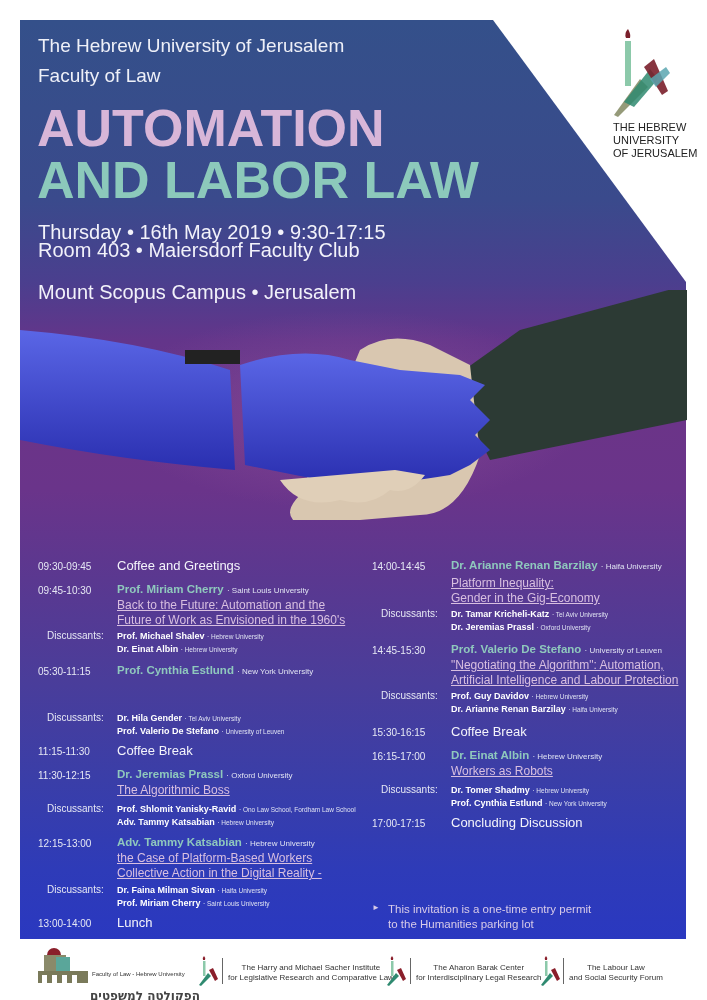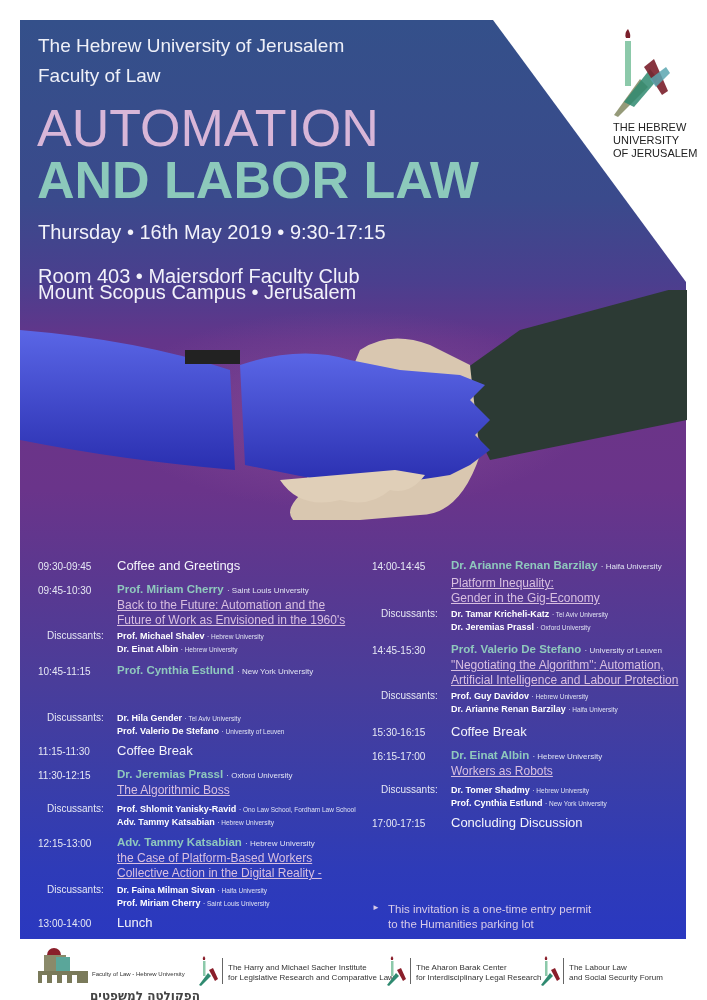--- a/index.html
+++ b/index.html
@@ -11,46 +11,46 @@
     background: linear-gradient(to bottom,
       #34508a 0px, #3a4a8c 180px, #4a3f8e 260px, #63358a 320px,
       #6b3488 400px, #6a348a 470px, #5a3890 560px, #4a3d9a 660px,
       #3a3ea8 760px, #2e3bb8 850px, #2a38c0 919px);
     clip-path: polygon(0 0, 473px 0, 666px 262px, 666px 919px, 0 919px);
   }
 
   .hdr { position: absolute; left: 38px; color: #eef0f8; }
   .hdr-univ { top: 35px; font-size: 19px; }
   .hdr-fac  { top: 65px; font-size: 19px; }
-  .title1 { position: absolute; left: 37px; top: 100px; font-size: 52px; font-weight: normal;
+  .title1 { position: absolute; left: 37px; top: 100px; font-size: 52px; font-weight: bold;
             color: #d8b6d8; letter-spacing: 0px; line-height: 56px; }
   .title2 { position: absolute; left: 37px; top: 152px; font-size: 52px; font-weight: bold;
             color: #8cc9bb; line-height: 56px; }
   .info { position: absolute; left: 38px; color: #f2f2fa; font-size: 20px; }
-  .info1 { top: 221px; } .info2 { top: 265px; } .info3 { top: 281px; }
+  .info1 { top: 221px; } .info2 { top: 239px; } .info3 { top: 281px; }
 
   
   .logo { position: absolute; left: 610px; top: 27px; width: 60px; height: 90px; }
   .logo-text { position: absolute; left: 613px; top: 121px; font-size: 11px; color: #222;
                line-height: 13px; }
 
   
   .photo { position: absolute; left: 20px; top: 290px; width: 667px; height: 230px; }
   .time { position: absolute; font-size: 10px; color: #e6e8f4; }
   .label-big { position: absolute; font-size: 13px; color: #f4f4fb; }
   .speaker { position: absolute; font-size: 11.5px; font-weight: bold; color: #8fc8bd; white-space: nowrap; }
   .speaker .aff { font-weight: normal; font-size: 8px; color: #e0e3f2; }
   .talk { position: absolute; font-size: 12px; color: #d8bfe0; line-height: 15px; white-space: nowrap; text-decoration: underline; }
   .disc { position: absolute; font-size: 9px; font-weight: bold; color: #ffffff; line-height: 12px; white-space: nowrap; }
   .disc .aff { font-weight: normal; font-size: 6.5px; color: #dfe2f2; }
   .dlabel { position: absolute; font-size: 10px; color: #e6e8f4; padding-left: 9px; }
 
   .note { position: absolute; left: 372px; top: 902px; font-size: 11.5px; color: #d8cbe8; line-height: 15px; }
   .note-arrow { position: absolute; left: 372px; top: 903px; font-size: 8px; color: #d8cbe8; }
-  .f-text { position: absolute; font-size: 8px; color: #333; line-height: 10px; white-space: nowrap; }
+  .f-text { position: absolute; font-size: 8px; color: #333; line-height: 10px; white-space: nowrap; text-align: center; }
   .f-sep { position: absolute; width: 1px; height: 26px; background: #666; }
   .heb { position: absolute; font-family: "DejaVu Sans", sans-serif; color: #444; white-space: nowrap; margin-top: 43px; }
 </style>
 </head>
 <body>
 
 <div class="panel"></div>
 
 <div class="hdr hdr-univ">The Hebrew University of Jerusalem</div>
 <div class="hdr hdr-fac">Faculty of Law</div>
@@ -108,21 +108,21 @@
   <div class="talk" style="left:117px;top:598px">
       <div>Back to the Future: Automation and the</div>
       <div>Future of Work as Envisioned in the 1960's</div>
     </div>
   <div class="dlabel" style="left:38px;top:630px">Discussants:</div>
   <div class="disc" style="left:117px;top:630px">
     <div><span>Prof. Michael Shalev</span> <span class="aff">· <span>Hebrew University</span></span></div>
     <div><span>Dr. Einat Albin</span> <span class="aff">· <span>Hebrew University</span></span></div>
   </div>
 
-  <div class="time" style="left:38px;top:666px">10:45-11:15</div>
+  <div class="time" style="left:38px;top:666px">05:30-11:15</div>
   <div class="speaker" style="left:117px;top:664px"><span>Prof. Cynthia Estlund</span> <span class="aff">· <span>New York University</span></span></div>
   <div class="talk" style="left:117px;top:679px">
     </div>
   <div class="dlabel" style="left:38px;top:712px">Discussants:</div>
   <div class="disc" style="left:117px;top:712px">
     <div><span>Dr. Hila Gender</span> <span class="aff">· <span>Tel Aviv University</span></span></div>
     <div><span>Prof. Valerio De Stefano</span> <span class="aff">· <span>University of Leuven</span></span></div>
   </div>
 
   <div class="time" style="left:38px;top:746px">11:15-11:30</div>

